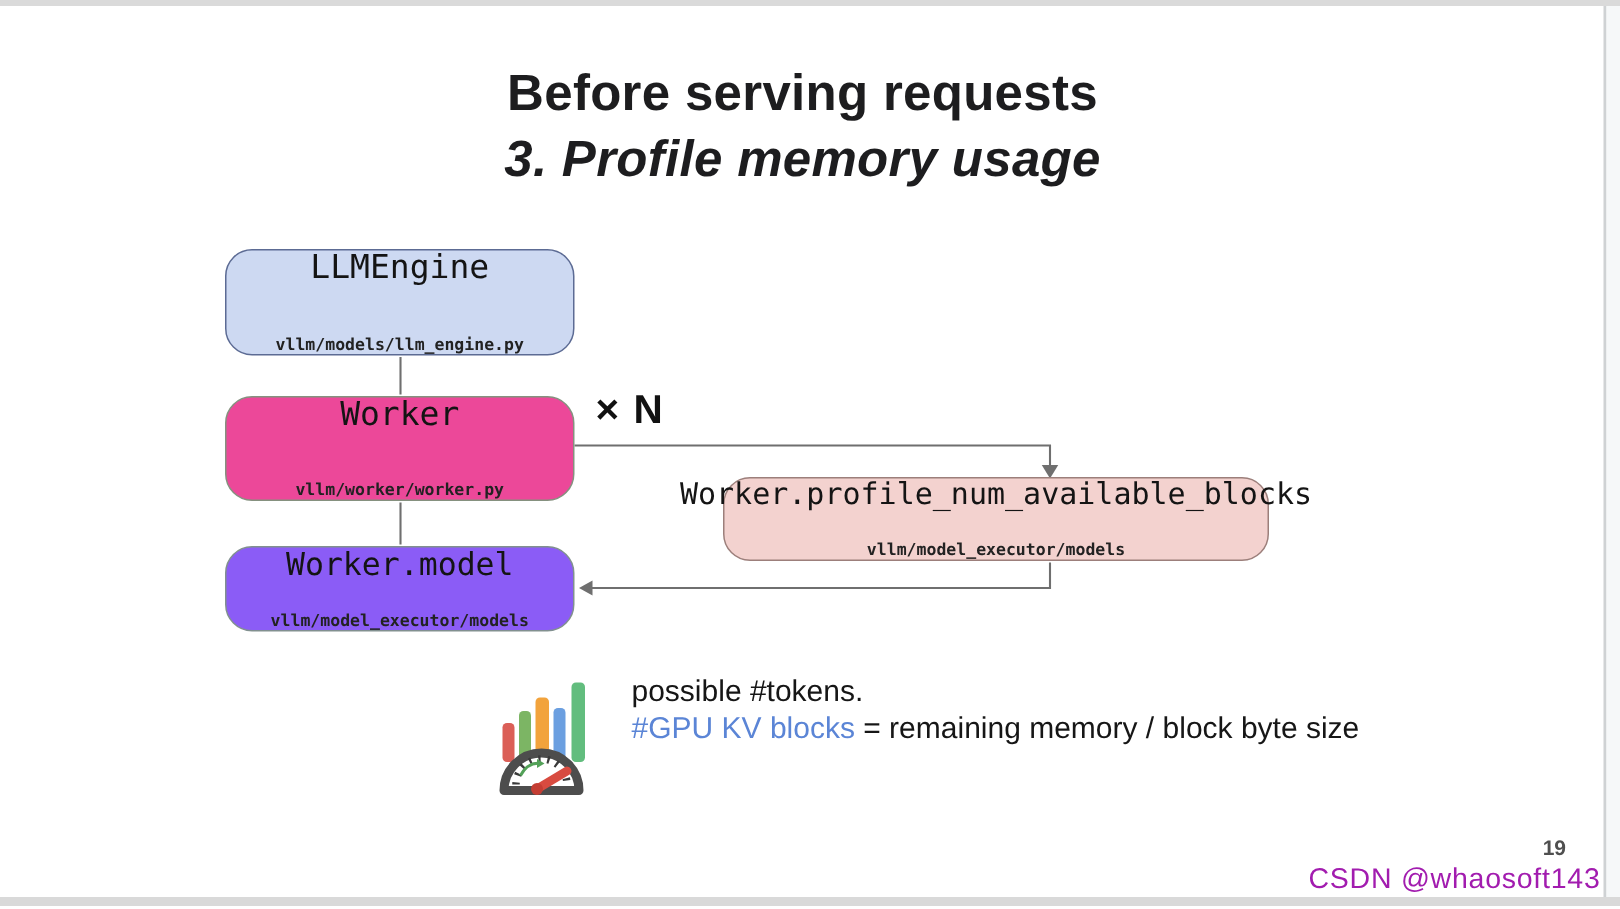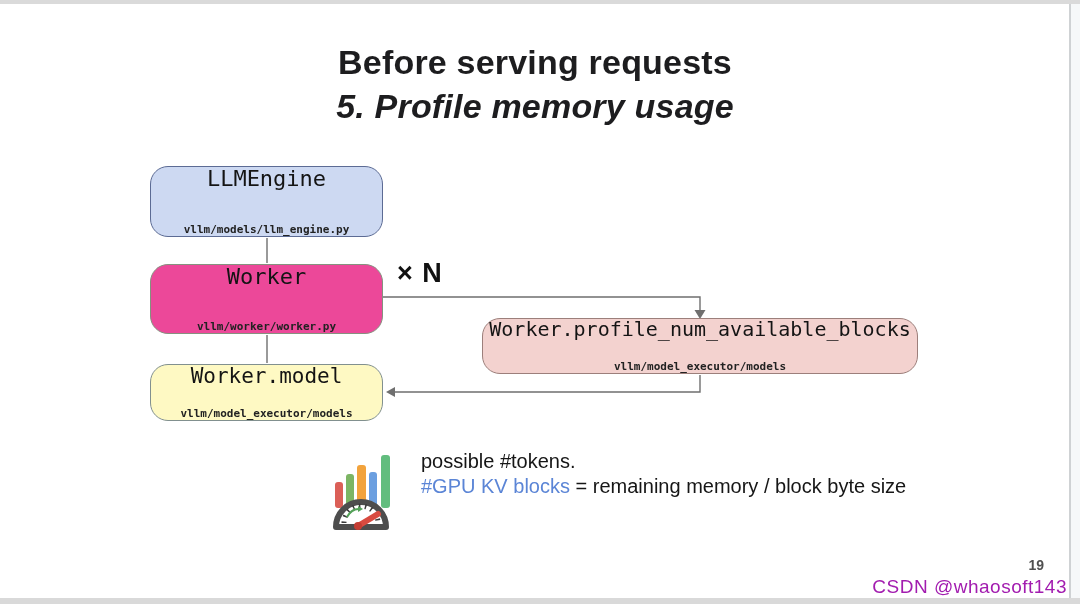--- a/index.html
+++ b/index.html
@@ -23,22 +23,22 @@
   .dbox {
     position:absolute; border-radius:18px; border:1.5px solid;
     display:flex; flex-direction:column; align-items:center; justify-content:space-between;
     box-sizing:border-box;
   }
   .btitle { font-family:"DejaVu Sans Mono", monospace; color:#141414; line-height:1.05; white-space:nowrap; }
   .bsub   { font-family:"DejaVu Sans Mono", monospace; font-size:11px; font-weight:bold; color:#222; margin-top:4px; white-space:nowrap; }
 
   .box-llm    { left:150px; top:166px; width:233px; height:71px; background:#cdd9f2; border-color:#5c6b94; }
   .box-worker { left:150px; top:264px; width:233px; height:70px; background:#ec4899; border-color:#85917f; }
-  .box-model  { left:150px; top:364px; width:233px; height:57px; background:#fef9c3; border-color:#81908f; }
-  .box-profile{ left:482px; top:318px; width:436px; height:56px; background:#f3d2cf; border-color:#9c7f7b; }
+  .box-model  { left:150px; top:364px; width:233px; height:57px; background:#8b5cf6; border-color:#81908f; }
+  .box-profile{ left:482px; top:318px; width:364px; height:56px; background:#f3d2cf; border-color:#9c7f7b; }
 
   .box-llm .btitle, .box-worker .btitle { font-size:22px; }
   .box-model .btitle { font-size:21px; }
   .box-profile .btitle { font-size:20px; }
 
   .connector-svg { position:absolute; left:0; top:0; width:1080px; height:606px; pointer-events:none; }
 
   .multiplier {
     position:absolute; left:397px; top:258px; font-size:27px; font-weight:600; color:#111;
     letter-spacing:1px;
@@ -56,21 +56,21 @@
 </head>
 <body>
 
 <div class="edge-top"></div>
 <div class="edge-bottom"></div>
 <div class="edge-right-line"></div>
 <div class="edge-right-fill"></div>
 
 <div class="title-block">
   <div class="title-line1">Before serving requests</div>
-  <div class="title-line2">5. Profile memory usage</div>
+  <div class="title-line2">3. Profile memory usage</div>
 </div>
 
 <svg class="connector-svg" viewBox="0 0 1080 606">
   <g stroke="#6f6f6f" stroke-width="1.4" fill="none">
     <path d="M267 238 L267 263"></path>
     <path d="M267 335 L267 363"></path>
     <path d="M383 297 L700 297 L700 311"></path>
     <path d="M700 375 L700 392 L394 392"></path>
   </g>
   <g fill="#6f6f6f" stroke="none">

